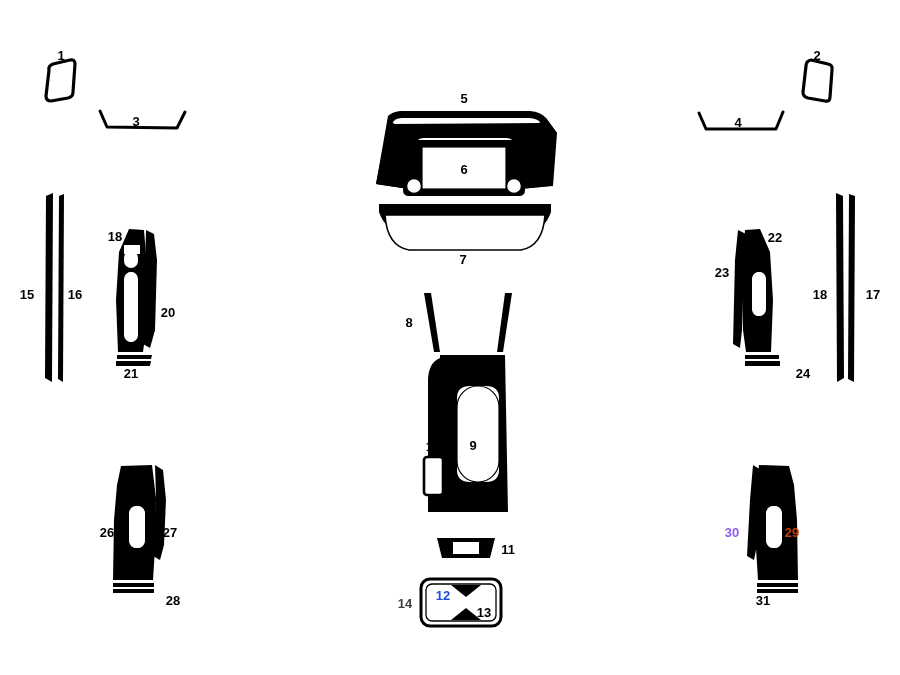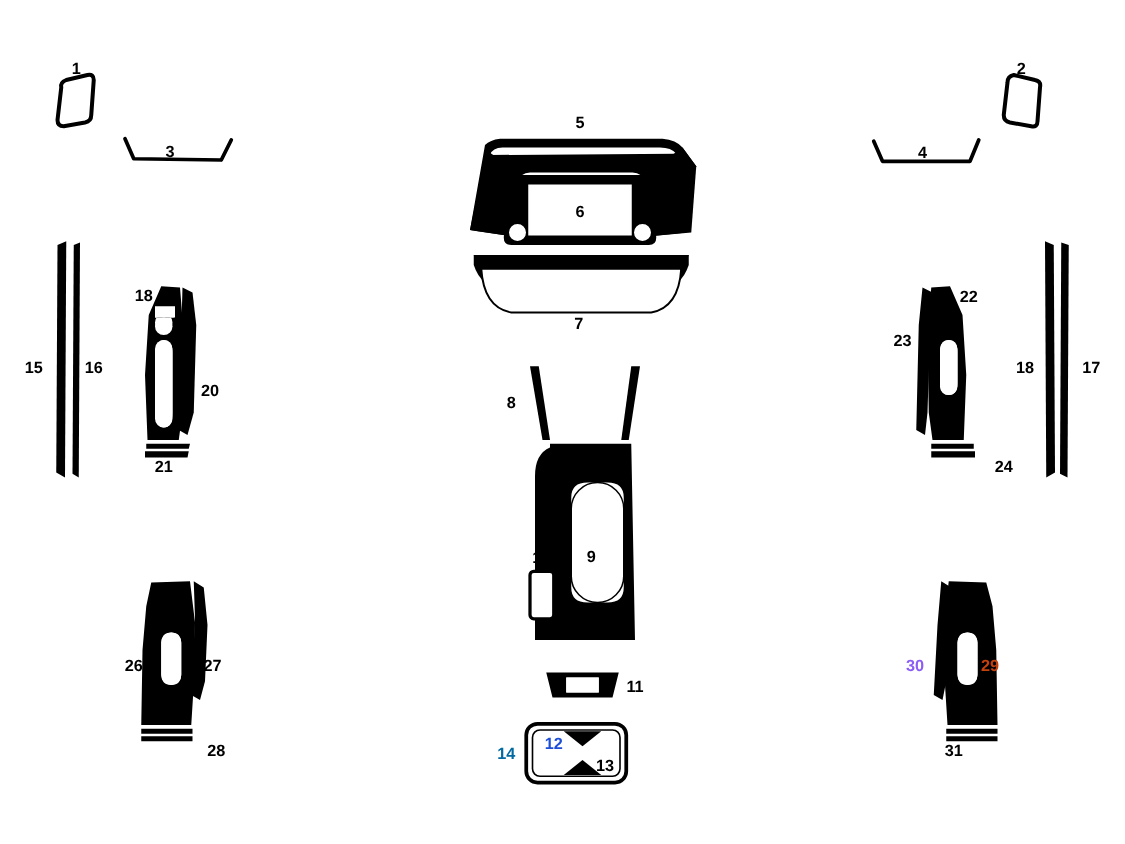--- a/index.html
+++ b/index.html
@@ -142,21 +142,21 @@
       <div class="lbl" style="left: 738px; top: 122px; color: rgb(0, 0, 0);">4</div>
       <div class="lbl" style="left: 464px; top: 98px; color: rgb(0, 0, 0);">5</div>
       <div class="lbl" style="left: 464px; top: 169px; color: rgb(0, 0, 0);">6</div>
       <div class="lbl" style="left: 463px; top: 259px; color: rgb(0, 0, 0);">7</div>
       <div class="lbl" style="left: 409px; top: 322px; color: rgb(0, 0, 0);">8</div>
       <div class="lbl" style="left: 473px; top: 445px; color: rgb(0, 0, 0);">9</div>
       <div class="lbl" style="left: 433px; top: 446px; color: rgb(0, 0, 0);">10</div>
       <div class="lbl" style="left: 508px; top: 549px; color: rgb(0, 0, 0); text-align: right;">11</div>
       <div class="lbl" style="left: 443px; top: 595px; color: #1d4ed8;">12</div>
       <div class="lbl" style="left: 484px; top: 612px; color: rgb(0, 0, 0);">13</div>
-      <div class="lbl" style="left: 405px; top: 603px; color: #0369a1;">14</div>
+      <div class="lbl" style="left: 405px; top: 603px; color: #404040;">14</div>
       <div class="lbl" style="left: 27px; top: 294px; color: rgb(0, 0, 0);">15</div>
       <div class="lbl" style="left: 75px; top: 294px; color: rgb(0, 0, 0);">16</div>
       <div class="lbl" style="left: 873px; top: 294px; color: rgb(0, 0, 0);">17</div>
       <div class="lbl" style="left: 820px; top: 294px; color: rgb(0, 0, 0);">18</div>
       <div class="lbl" style="left: 115px; top: 236px; color: rgb(0, 0, 0);">18</div>
       <div class="lbl" style="left: 168px; top: 272px; color: rgb(0, 0, 0); margin-top: 40px;">20</div>
       <div class="lbl" style="left: 131px; top: 373px; color: rgb(0, 0, 0);">21</div>
       <div class="lbl" style="left: 775px; top: 237px; color: rgb(0, 0, 0);">22</div>
       <div class="lbl" style="left: 722px; top: 272px; color: rgb(0, 0, 0);">23</div>
       <div class="lbl" style="left: 763px; top: 373px; color: rgb(0, 0, 0); margin-left: 40px;">24</div>

